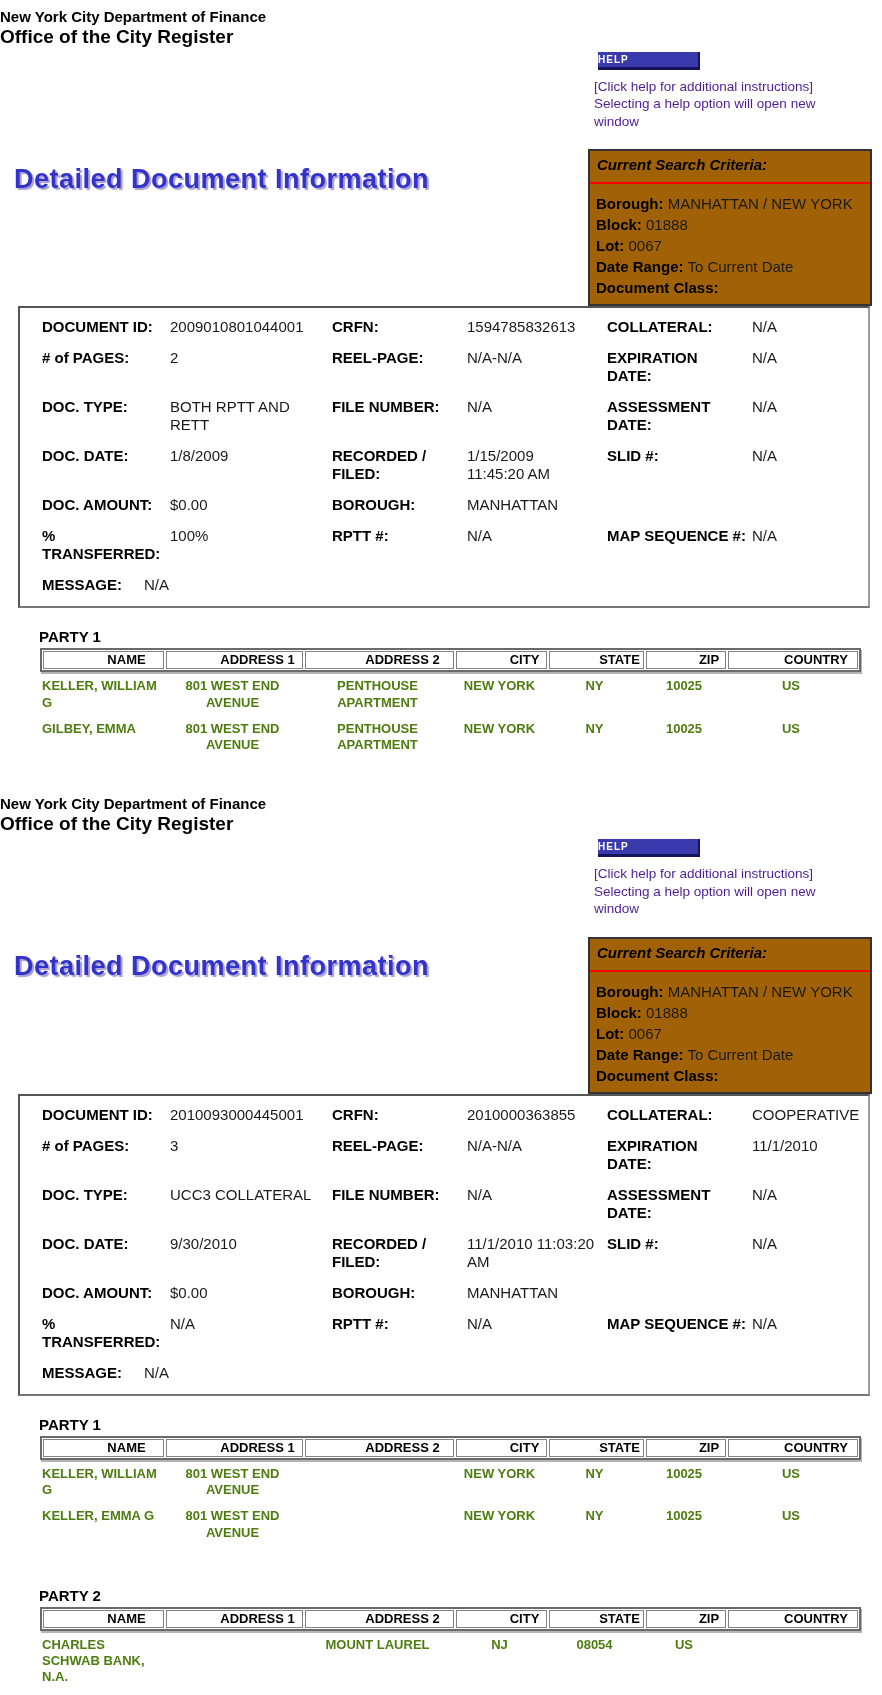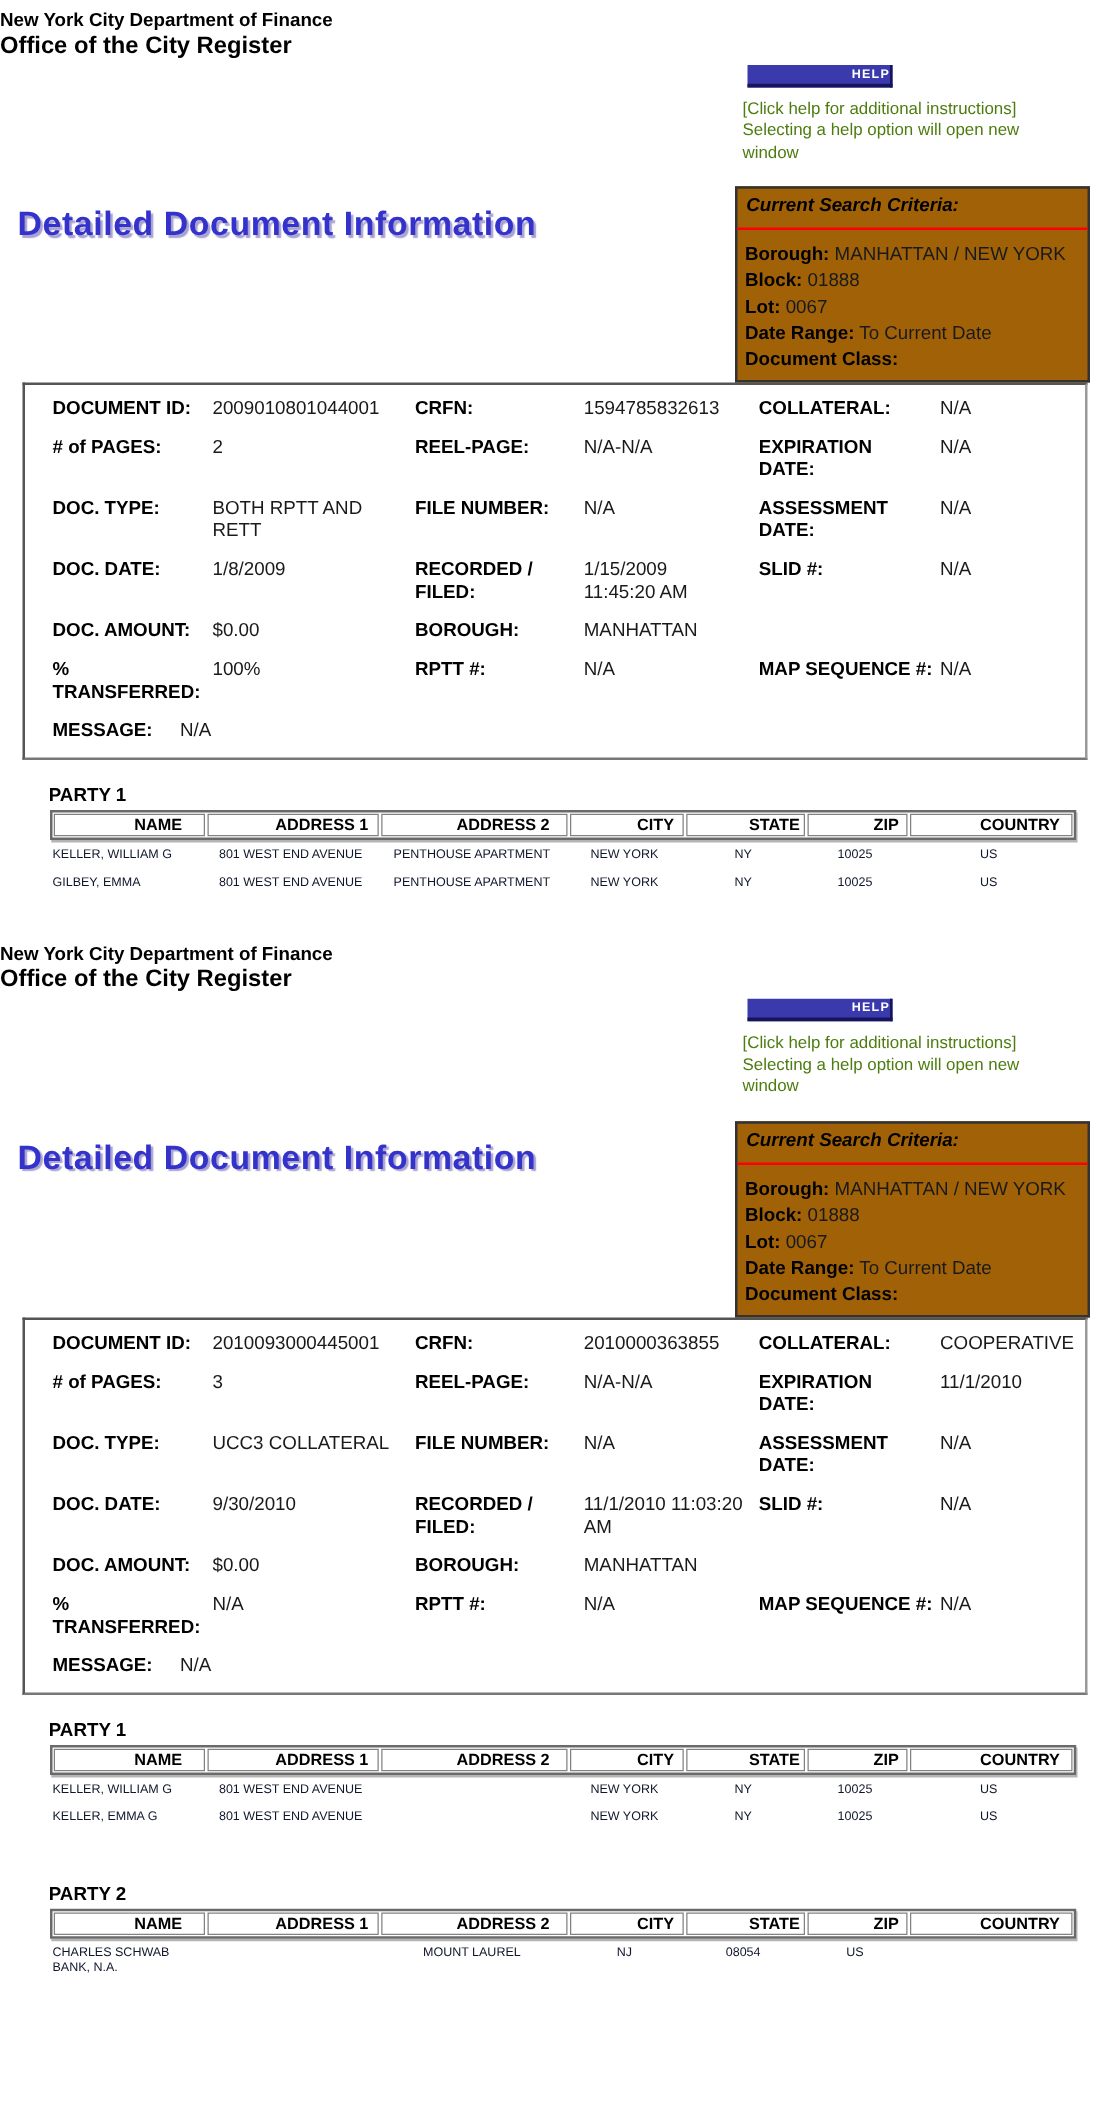--- a/index.html
+++ b/index.html
@@ -20,28 +20,28 @@
   .big-title {
     margin:0 0 0 14px;
     font-size:27px; font-weight:bold; letter-spacing:.5px;
     color:#3333cc;
     text-shadow:2px 2px 1px #a8a0cf;
     white-space:nowrap;
   }
   .right-col { flex:none; width:284px; margin-right:10px; }
 
   .help-btn {
-    display:block; width:116px; margin-left:10px;
+    display:block; width:102px; margin-left:10px;
     background:#3a3aad; color:#fff;
     font-family:inherit; font-size:10px; font-weight:bold; letter-spacing:1px;
-    text-align:right; padding:2px 0 2px;
+    text-align:left; padding:2px 0 2px;
     border:0; border-right:2px solid #15155e; border-bottom:3px solid #15155e;
     cursor:pointer;
   }
-  .help-note { width:242px; margin:8px 0 0 6px; font-size:13.5px; color:#4d7c0f; line-height:1.3; }
+  .help-note { width:242px; margin:8px 0 0 6px; font-size:13.5px; color:#4c1d95; line-height:1.3; }
 
   .criteria-box {
     margin-top:19px; border:2px solid #333;
     padding:3px 6px 6px; font-size:15px; background:#a16207;
   }
   .criteria-title { font-weight:bold; font-style:italic; font-size:15px; padding:2px 0 0 1px; }
   .criteria-rule { border:none; border-top:2px solid #ff0000; margin:9px -6px 9px; }
   .criteria-line { line-height:1.4; white-space:nowrap; }
   .criteria-line .lbl { font-weight:bold; }
   .criteria-line .val { color:#1a1a1a; }
@@ -72,22 +72,22 @@
     text-align:center; font-weight:bold;
     padding:0 2px 1px;
   }
   .party-head, .party-body {
     margin-left:40px;
     grid-template-columns:123px 139px 151px 93px 97px 82px 132px;
   }
   .party-head > div { font-size:13px; white-space:nowrap; overflow:hidden;padding-left:48px; }
   .grid-body { display:grid; }
   .party-body > div {
-    font-size:10px; text-align:center; color:#0f172a;
-    padding:6px 2px 4px; line-height:1.25;
+    font-size:13px; text-align:center; color:#4d7c0f;
+    padding:6px 2px 4px; line-height:1.25;font-weight:bold;
   }
   .party-body > .cell-name { text-align:left; padding-left:2px; }
 
   .party-gap-lg { margin-top:42px; }
 </style>
 </head>
 <body>
 
 <div class="doc-section">
 

